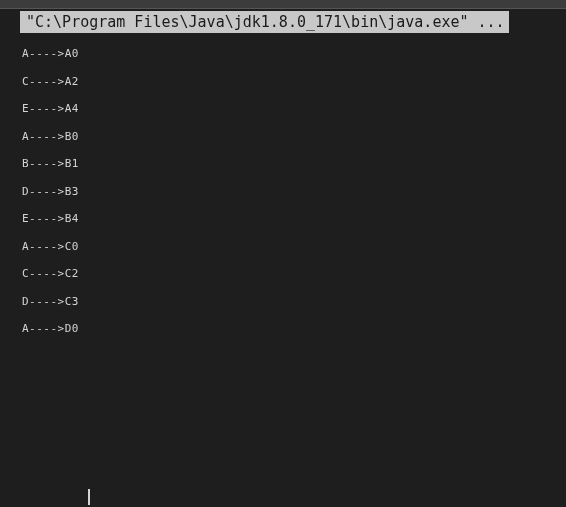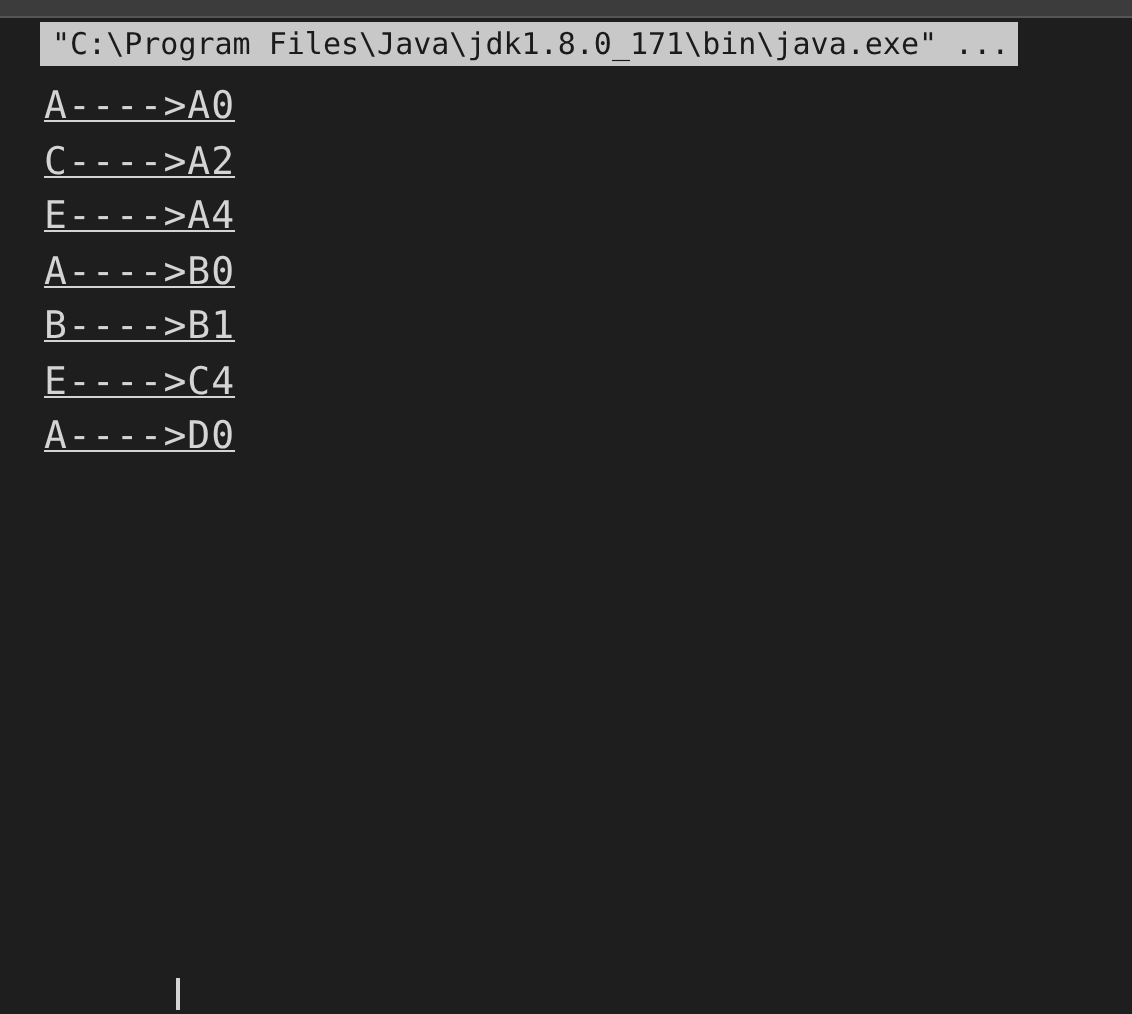--- a/index.html
+++ b/index.html
@@ -36,23 +36,22 @@
       letter-spacing: 0;
     }
     .output {
       padding-left: 22px;
       padding-top: 7px;
     }
     .line {
       color: #d4d4d4;
       line-height: 27.5px;
       white-space: pre;
-      font-size: 19px;
+      font-size: 11px;
       letter-spacing: 0.5px;
-      text-decoration: underline;
     }
     .cursor {
       position: absolute;
       bottom: 2px;
       left: 88px;
       width: 2px;
       height: 16px;
       background: #d4d4d4;
     }
   </style>
@@ -62,18 +61,22 @@
 <div class="top-bar"></div>
 
 <div class="console">
   <div class="header-line">"C:\Program Files\Java\jdk1.8.0_171\bin\java.exe" ...</div>
   <div class="output">
     <div class="line">A----&gt;A0</div>
     <div class="line">C----&gt;A2</div>
     <div class="line">E----&gt;A4</div>
     <div class="line">A----&gt;B0</div>
     <div class="line">B----&gt;B1</div>
-    <div class="line">E----&gt;C4</div>
+    <div class="line">D----&gt;B3</div>
+    <div class="line">E----&gt;B4</div>
+    <div class="line">A----&gt;C0</div>
+    <div class="line">C----&gt;C2</div>
+    <div class="line">D----&gt;C3</div>
     <div class="line">A----&gt;D0</div>
   </div>
 </div>
 
 <div class="cursor"></div>
 
 </body></html>

